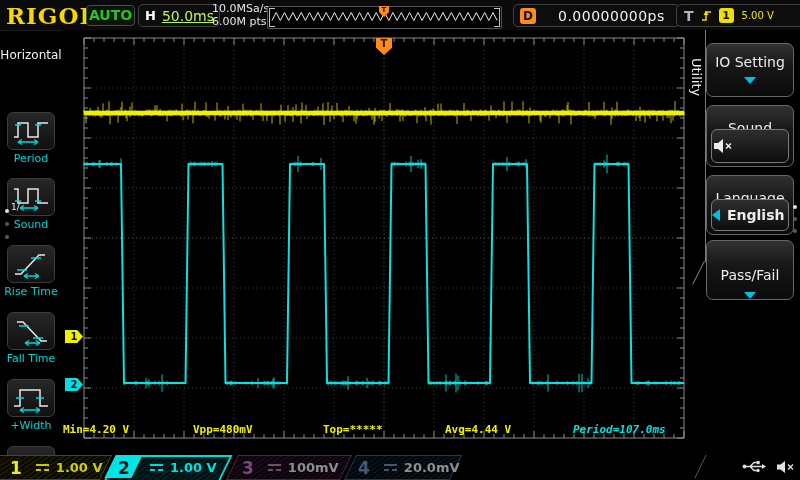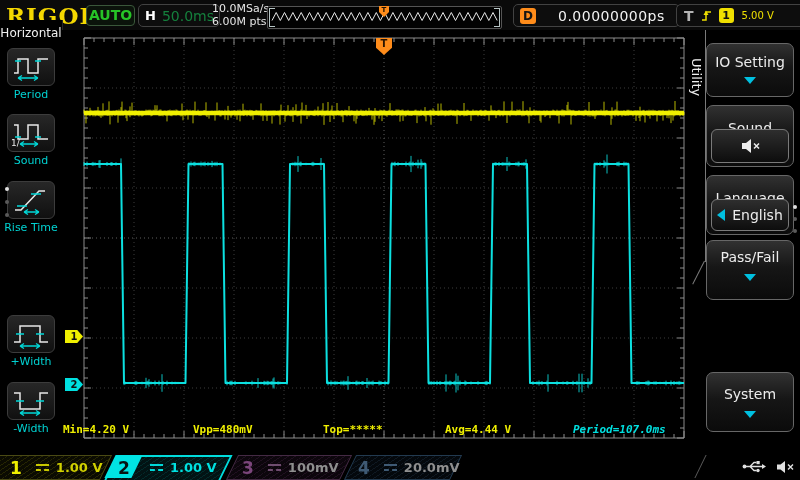--- a/index.html
+++ b/index.html
@@ -7,40 +7,40 @@
        font-family:"DejaVu Sans",sans-serif;-webkit-font-smoothing:none;}
 
   
   #statusbar{position:absolute;left:0;top:0;width:800px;height:30px;background:#0a0a0a;border-bottom:1px solid #1c1c1c;}
   #logo{position:absolute;left:6px;top:2px;font-family:"DejaVu Serif",serif;font-weight:bold;font-size:23px;color:#f5d800;letter-spacing:1px;}
   #auto-badge{position:absolute;left:86px;top:5px;width:47px;height:19px;background:#0b130b;border:1px solid #3a573a;border-radius:4px;
               color:#27c427;font-weight:bold;font-size:14px;text-align:center;line-height:19px;}
   .hdrbox{position:absolute;top:4px;height:21px;background:#0d0d0d;border:1px solid #424242;border-radius:5px;display:flex;align-items:center;}
   #h-box{left:138px;width:68px;padding:0 6px;gap:6px;}
   #h-box .hl{color:#fff;font-weight:bold;font-size:13px;}
-  #h-box .hv{color:#15803d;font-size:14px;}
+  #h-box .hv{color:#bef264;font-size:14px;text-decoration:underline;}
   #acq{position:absolute;left:212px;top:2px;color:#e6e6e6;font-size:11px;line-height:13px;}
   #preview{position:absolute;left:267px;top:6px;width:233px;height:21px;background:#020202;border:1px solid #555;border-radius:2px;}
   .bracket{position:absolute;top:1px;width:5px;height:17px;border:1px solid #b8c6c6;}
   .bracket.l{left:1px;border-right:none;}
   .bracket.r{right:1px;border-left:none;}
   #preview-tmark{position:absolute;top:-1px;width:10px;height:11px;background:#ff8c1a;color:#201000;font-size:7px;font-weight:bold;
                  text-align:center;line-height:8px;clip-path:polygon(0 0,100% 0,100% 55%,50% 100%,0 55%);}
   #d-box{left:513px;width:153px;padding:0 6px;gap:10px;}
   #d-badge{width:16px;height:16px;background:#ff8c1a;border-radius:3px;color:#141414;font-weight:bold;font-size:12px;text-align:center;line-height:16px;}
   #d-box .dv{color:#f2f2f2;font-size:14px;letter-spacing:.5px;margin-left:12px;}
   #t-box{left:676px;width:117px;padding:0 7px;gap:6px;}
   #t-box .tl{color:#b4b4b4;font-weight:bold;font-size:14px;}
   #t-badge{width:15px;height:15px;background:#f0e000;border-radius:3px;color:#111;font-weight:bold;font-size:11px;text-align:center;line-height:15px;}
   #t-box .tv{color:#f0e000;font-size:10px;margin-left:2px;}
 
   
-  #left-menu{position:absolute;left:0;top:20px;width:62px;height:425px;background:#000;border-right:1px solid #262626;}
+  #left-menu{position:absolute;left:0;top:42px;width:62px;height:425px;background:#000;border-right:1px solid #262626;}
   #left-title{position:absolute;top:6px;left:0;right:0;text-align:center;color:#f0f0f0;font-size:12px;}
-  .litem{position:absolute;left:0;right:0;text-align:center;}
+  .litem{position:absolute;left:0;right:0;text-align:center;margin-top:42px;}
   .lbtn{width:46px;height:36px;margin:0 auto;background:linear-gradient(#272727,#101010);border:1px solid #3c3c3c;border-radius:6px;
         display:flex;align-items:center;justify-content:center;}
   .llabel{display:block;margin-top:2px;color:#00d2d2;font-size:11px;}
   .pgdot{position:absolute;width:4px;height:4px;border-radius:50%;}
 
   
   #plot{position:absolute;left:62px;top:30px;width:628px;height:425px;background:#000;}
   #scope-svg{position:absolute;left:0;top:0;}
   #trigger-marker{position:absolute;top:8px;width:16px;height:17px;color:#2a1400;font-size:10px;font-weight:bold;text-align:center;line-height:12px;
                   clip-path:polygon(0 0,100% 0,100% 58%,50% 100%,0 58%);}
@@ -59,21 +59,21 @@
   #utility-tab{position:absolute;left:-1px;top:28px;width:15px;height:120px;color:#f0f0f0;font-size:13px;}
   #utility-tab span{writing-mode:vertical-rl;display:block;margin:0 auto;}
   .utab-line{position:absolute;left:15px;top:0;width:1px;height:232px;background:#7a7a7a;}
   .utab-diag{position:absolute;left:14px;top:231px;width:1px;height:26px;background:#7a7a7a;transform:rotate(27deg);transform-origin:top center;}
   .rbox{position:absolute;left:16px;width:86px;background:linear-gradient(180deg,#313131,#161616 45%,#0b0b0b);
         border:1px solid #676767;border-radius:7px;color:#ececec;font-size:14px;text-align:center;}
   .rlabel{display:block;margin-top:14px;}
   .tri-down{width:0;height:0;margin:0 auto;border-left:6px solid transparent;border-right:6px solid transparent;border-top:7px solid #00c0e0;}
   .tri-left{width:0;height:0;border-top:6px solid transparent;border-bottom:6px solid transparent;border-right:8px solid #00c0e0;}
   .subbtn{position:absolute;left:4px;right:4px;border:1px solid #7a7a7a;border-radius:6px;background:linear-gradient(#2e2e2e,#0d0d0d);
-          display:flex;align-items:center;justify-content:center;gap:7px;color:#ececec;}
+          display:flex;align-items:center;gap:7px;color:#ececec;font-weight:bold;}
 
   
   #chanbar{position:absolute;left:0;top:455px;width:800px;height:25px;background:#000;}
   .chblk{position:absolute;top:0;height:23px;transform:skewX(-26deg);}
   #ch1b{left:-14px;width:118px;background:#0b0b02 repeating-linear-gradient(135deg,rgba(225,225,0,.13) 0 1px,transparent 1px 5px);border:1px solid #4a4a14;}
   #ch2b{left:110px;width:112px;background:#021314 repeating-linear-gradient(135deg,rgba(0,210,210,.12) 0 1px,transparent 1px 5px);border:2px solid #00dcdc;}
   #ch2n{left:110px;width:27px;background:#00e4e4;}
   #ch3b{left:232px;width:112px;background:#0c060c repeating-linear-gradient(135deg,rgba(170,85,170,.12) 0 1px,transparent 1px 5px);border:1px solid #442a44;}
   #ch4b{left:350px;width:104px;background:#04080c repeating-linear-gradient(135deg,rgba(90,140,190,.12) 0 1px,transparent 1px 5px);border:1px solid #223a50;}
   #chdiv{left:700px;width:1px;background:#5a5a5a;}
@@ -160,20 +160,30 @@
       <div class="lbtn">
           <svg width="40" height="30" viewBox="0 0 40 30">
         <path d="M4 25 H10 L28 6 H34" stroke="#e8e8e8" stroke-width="1.5" fill="none"></path>
         <path d="M6 21 H16 M20 9 H30" stroke="#00d8d8" stroke-width="1.3"></path>
         <path d="M13 27 H28 M13 27 l4 -2.5 M13 27 l4 2.5 M28 27 l-4 -2.5 M28 27 l-4 2.5" stroke="#00d8d8" stroke-width="1.3" fill="none"></path>
       </svg>
         </div>
       <span class="llabel">Rise Time</span>
     </div>
 
+    <div class="litem" style="top:228px">
+      <div class="lbtn">
+          <svg width="40" height="30" viewBox="0 0 40 30">
+        <path d="M6 6 H12 L30 25 H36" stroke="#e8e8e8" stroke-width="1.5" fill="none"></path>
+        <path d="M8 10 H18 M22 22 H32" stroke="#00d8d8" stroke-width="1.3"></path>
+        <path d="M14 27 H29 M14 27 l4 -2.5 M14 27 l4 2.5 M29 27 l-4 -2.5 M29 27 l-4 2.5" stroke="#00d8d8" stroke-width="1.3" fill="none"></path>
+      </svg>
+        </div>
+      <span class="llabel">Fall Time</span>
+    </div>
 
     <div class="litem" style="top:295px">
       <div class="lbtn">
           <svg width="40" height="30" viewBox="0 0 40 30">
         <path d="M3 23 H9 V7 H29 V23 H37" stroke="#e8e8e8" stroke-width="1.5" fill="none"></path>
         <path d="M5 15 H13 M25 15 H33" stroke="#00d8d8" stroke-width="1.3"></path>
         <path d="M9 27 H29 M9 27 l4 -2.5 M9 27 l4 2.5 M29 27 l-4 -2.5 M29 27 l-4 2.5" stroke="#00d8d8" stroke-width="1.3" fill="none"></path>
       </svg>
         </div>
       <span class="llabel">+Width</span>
@@ -244,29 +254,25 @@
 
     <div class="rbox" style="top:145px;height:58px">
       <span class="rlabel">Language</span>
       <div class="subbtn" style="top:23px;height:30px;font-size:14px">
         <div class="tri-left"></div>
         <span>English</span>
       </div>
     </div>
 
     <div class="rbox" style="top:210px;height:58px">
-      <span class="rlabel" style="margin-top:8px">Pass/Fail</span>
+      <span class="rlabel" style="margin-top:26px">Pass/Fail</span>
       <div class="tri-down" style="margin-top:9px"></div>
     </div>
 
 
-    <div class="rbox" style="top:342px;height:58px">
-      <span class="rlabel" style="margin-top:13px">System</span>
-      <div class="tri-down" style="margin-top:9px"></div>
-    </div>
 
     <div class="pgdot" style="left:103px;top:175px;background:#e0e0e0"></div>
     <div class="pgdot" style="left:103px;top:187px;background:#5a5a5a"></div>
     <div class="pgdot" style="left:103px;top:199px;background:#5a5a5a"></div>
   </div>
 
   <div id="chanbar">
     <div class="chblk" id="ch1b"></div>
     <div class="chblk" id="ch2b"></div>
     <div class="chblk" id="ch2n"></div>

